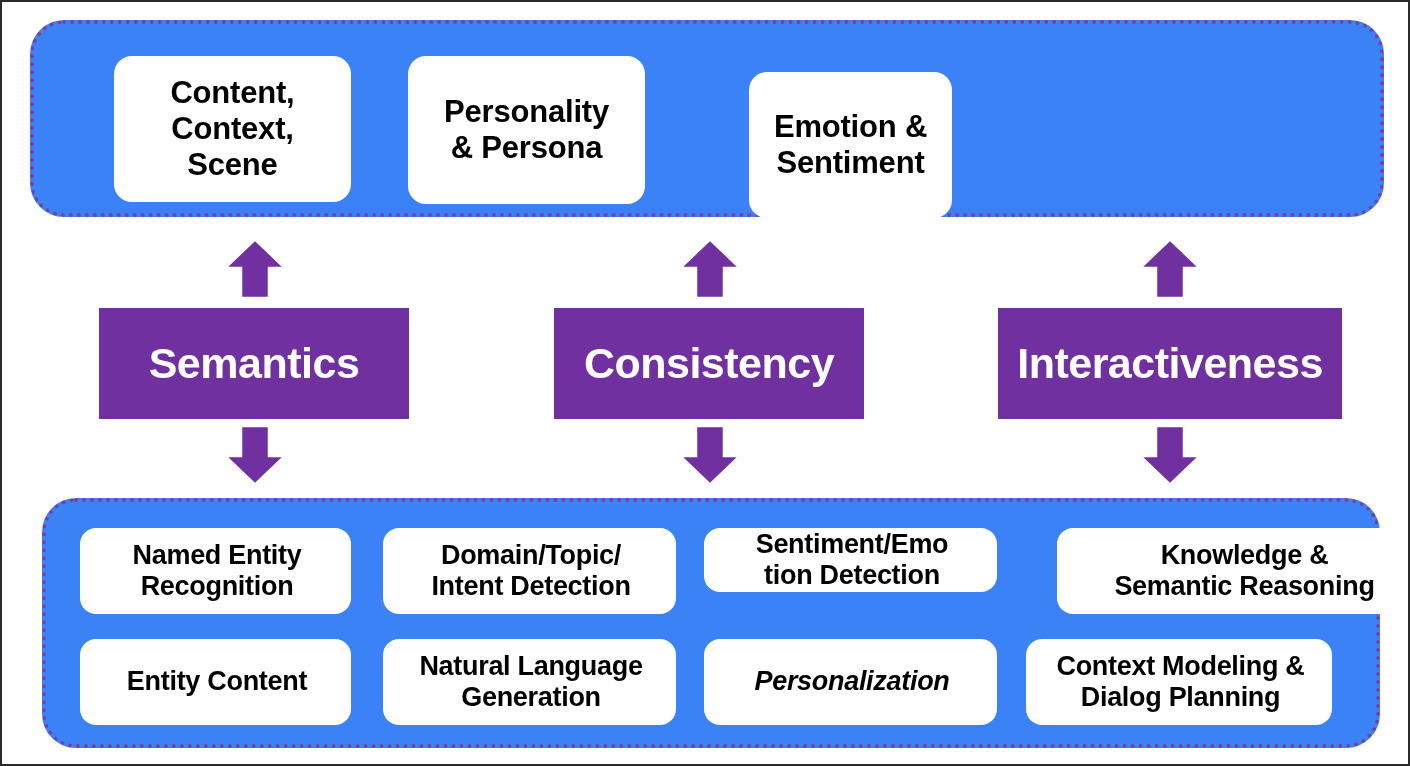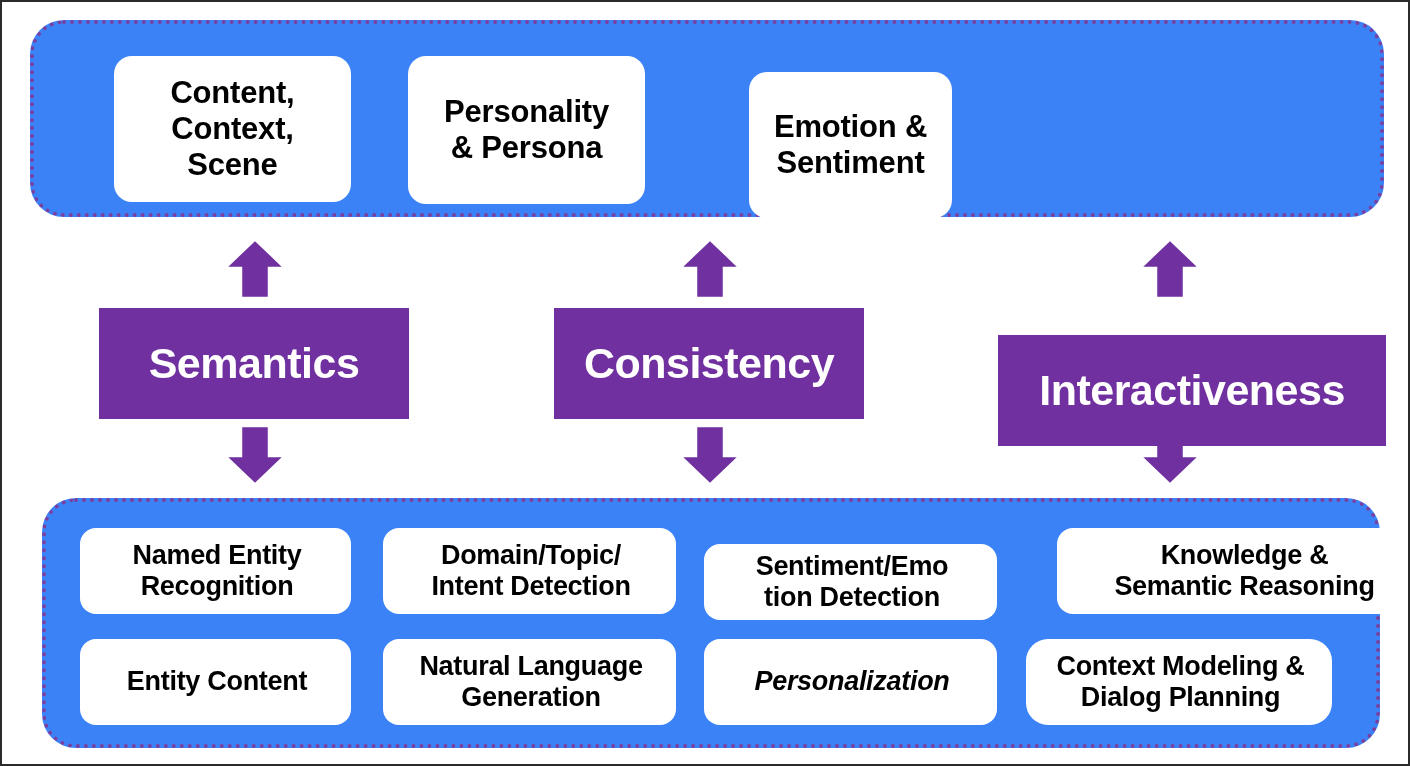--- a/index.html
+++ b/index.html
@@ -131,21 +131,21 @@
   <div class="arrow" style="left:1139px; top:238px;">
     <svg viewBox="0 0 100 100" preserveAspectRatio="none">
       <polygon class="arrow-shape" points="50,2 96,46 72,46 72,98 28,98 28,46 4,46"></polygon>
     </svg>
   </div>
 
   <div class="pillar" style="left:552px; top:306px; width:310px; height:111px;">Consistency</div>
 
   <div class="pillar" style="left:97px; top:306px; width:310px; height:111px;">Semantics</div>
 
-  <div class="pillar" style="left:996px; top:306px; width:388px; height:111px;margin-top:27px;">Interactiveness</div>
+  <div class="pillar" style="left:996px; top:306px; width:344px; height:111px;">Interactiveness</div>
 
   <div class="arrow" style="left:224px; top:424px;">
     <svg viewBox="0 0 100 100" preserveAspectRatio="none">
       <polygon class="arrow-shape" points="50,98 96,54 72,54 72,2 28,2 28,54 4,54"></polygon>
     </svg>
   </div>
 
   <div class="arrow" style="left:679px; top:424px;">
     <svg viewBox="0 0 100 100" preserveAspectRatio="none">
       <polygon class="arrow-shape" points="50,98 96,54 72,54 72,2 28,2 28,54 4,54"></polygon>
@@ -162,23 +162,23 @@
 
     <div class="card task-card" style="left:34px; top:26px; width:271px; height:86px;">Named Entity
 Recognition</div>
     <div class="card task-card" style="left:34px; top:137px; width:271px; height:86px;">Entity Content</div>
 
     <div class="card task-card" style="left:337px; top:26px; width:293px; height:86px;">Domain/Topic/
 Intent Detection</div>
     <div class="card task-card" style="left:337px; top:137px; width:293px; height:86px;">Natural Language
 Generation</div>
 
-    <div class="card task-card" style="left:658px; top:42px; width:293px; height:76px;">Sentiment/Emo
+    <div class="card task-card" style="left:658px; top:26px; width:293px; height:64px;">Sentiment/Emo
 tion Detection</div>
     <div class="card task-card" style="left:658px; top:137px; width:293px; height:86px;font-style:italic;">Personalization</div>
 
     <div class="card task-card" style="left:980px; top:26px; width:372px; height:86px;margin-left:31px;">Knowledge &amp;
 Semantic Reasoning</div>
-    <div class="card task-card" style="left:980px; top:137px; width:306px; height:86px;border-radius:22px;">Context Modeling &amp;
+    <div class="card task-card" style="left:980px; top:137px; width:306px; height:86px;">Context Modeling &amp;
 Dialog Planning</div>
   </div>
 
 </div>
 
 </body></html>

